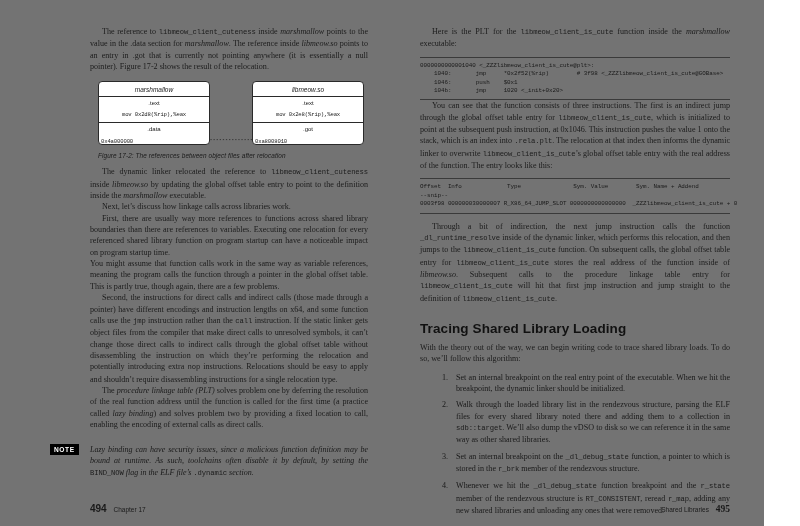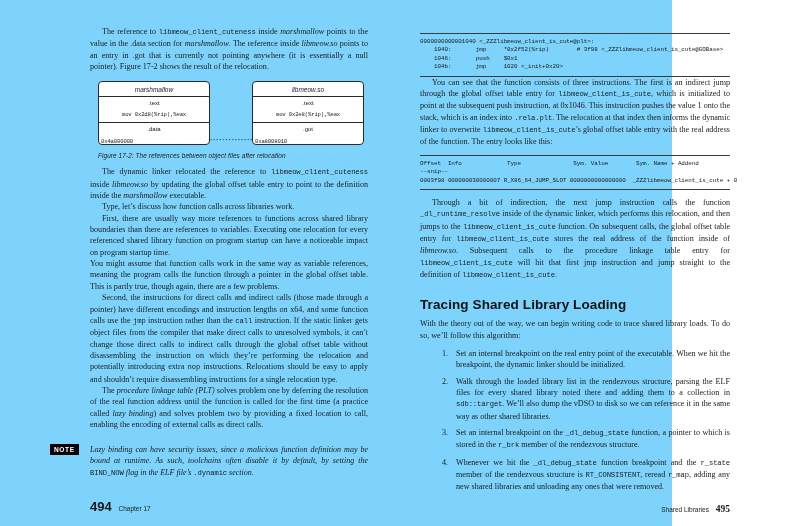--- a/index.html
+++ b/index.html
@@ -9,23 +9,23 @@
   }
   body {
     width: 800px;
     height: 526px;
     overflow: hidden;
     font-family: "Liberation Serif", serif;
     color: #1a1a1a;
   }
   .spread {
     position: relative;
-    width: 672px;
+    width: 764px;
     height: 526px;
-    background: #7dd3fc;
+    background: #737373;
     display: flex;
   }
   .page {
     position: relative;
     width: 400px;
     height: 526px;
     box-sizing: border-box;
   }
   .page-left  { padding: 26px 32px 0 90px; }
   .page-right { padding: 26px 70px 0 20px; }
@@ -210,21 +210,21 @@
     position: absolute;
     bottom: 12px;
     font-family: "Liberation Sans", sans-serif;
     font-size: 6.5px;
     color: #1a1a1a;
   }
   .footer-left  { left: 90px; }
   .footer-right { right: 70px; text-align: right; }
   .folio {
     font-weight: bold;
-    font-size: 13px;
+    font-size: 10px;
     margin-right: 5px;
     vertical-align: -0.5px;
   }
   .folio-r {
     font-weight: bold;
     font-size: 9.5px;
     margin-left: 5px;
     vertical-align: -0.5px;
     font-family: Liberation Serif, serif;
   }
@@ -272,41 +272,42 @@
         <div class="fig-row fig-sec2">
           <span class="fig-label">.got</span>
           <span class="fig-addr">0xa8008010</span>
         </div>
       </div>
     </div>
 
     <div class="fig-caption">Figure 17-2: The references between object files after relocation</div>
 
     <p class="body-text indent" style="margin-top:7px">The dynamic linker relocated the reference to <span class="mono">libmeow_client_cuteness</span> inside <span class="ital">libmeow.so</span> by updating the global offset table entry to point to the definition inside the <span class="ital">marshmallow</span> executable.</p>
-    <p class="body-text indent">Type, let’s discuss how function calls across libraries work.</p>
+    <p class="body-text indent">Next, let’s discuss how linkage calls across libraries work.</p>
 
 
     <p class="body-text indent">First, there are usually way more references to functions across shared library boundaries than there are references to variables. Executing one relocation for every referenced shared library function on program startup can have a noticeable impact on program startup time.</p>
     <p class="body-text noindent">You might assume that function calls work in the same way as variable references, meaning the program calls the function through a pointer in the global offset table. This is partly true, though again, there are a few problems.</p>
     <p class="body-text indent">Second, the instructions for direct calls and indirect calls (those made through a pointer) have different encodings and instruction lengths on x64, and some function calls use the <span class="mono">jmp</span> instruction rather than the <span class="mono">call</span> instruction. If the static linker gets object files from the compiler that make direct calls to unresolved symbols, it can’t change those direct calls to indirect calls through the global offset table without disassembling the instruction on which they’re performing the relocation and potentially introducing extra <span class="mono">nop</span> instructions. Relocations should be easy to apply and shouldn’t require disassembling instructions for a single relocation type.</p>
     <p class="body-text indent">The <span class="ital">procedure linkage table (PLT)</span> solves problem one by deferring the resolution of the real function address until the function is called for the first time (a practice called <span class="ital">lazy binding</span>) and solves problem two by providing a fixed location to call, enabling the encoding of external calls as direct calls.</p>
 
     <div class="note-block">
       <span class="note-tag">NOTE</span>
       <p class="note-text"><span class="ital">Lazy binding can have security issues, since a malicious function definition may be bound at runtime. As such, toolchains often disable it by default, by setting the </span><span class="mono">BIND_NOW</span><span class="ital"> flag in the ELF file’s </span><span class="mono">.dynamic</span><span class="ital"> section.</span></p>
     </div>
 
     <div class="footer footer-left">
       <span class="folio">494</span>
       <span>Chapter 17</span>
     </div>
   </div>
 
   <div class="page page-right">
 
+    <p class="body-text indent">Here is the PLT for the <span class="mono">libmeow_client_is_cute</span> function inside the <span class="ital">marshmallow</span> executable:</p>
 
     <div class="code-block bordered-bottom">
       <pre class="code">0000000000001040 &lt;_ZZZlibmeow_client_is_cute@plt&gt;:
     1040:       jmp     *0x2f52(%rip)        # 3f98 &lt;_ZZZlibmeow_client_is_cute@GOBase&gt;
     1046:       push    $0x1
     104b:       jmp     1020 &lt;_init+0x20&gt;</pre>
     </div>
 
     <p class="body-text indent">You can see that the function consists of three instructions. The first is an indirect jump through the global offset table entry for <span class="mono">libmeow_client_is_cute</span>, which is initialized to point at the subsequent push instruction, at 0x1046. This instruction pushes the value 1 onto the stack, which is an index into <span class="mono">.rela.plt</span>. The relocation at that index then informs the dynamic linker to overwrite <span class="mono">libmeow_client_is_cute</span>’s global offset table entry with the real address of the function. The entry looks like this:</p>
 

